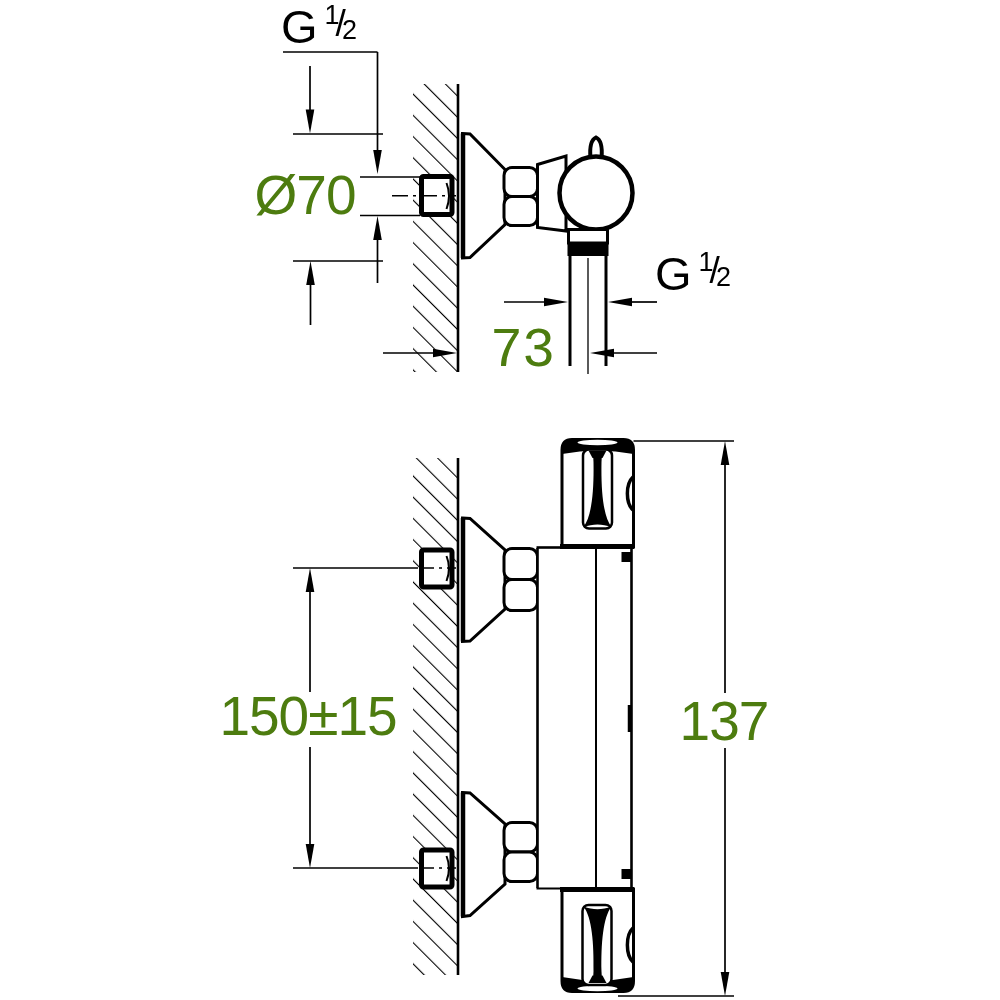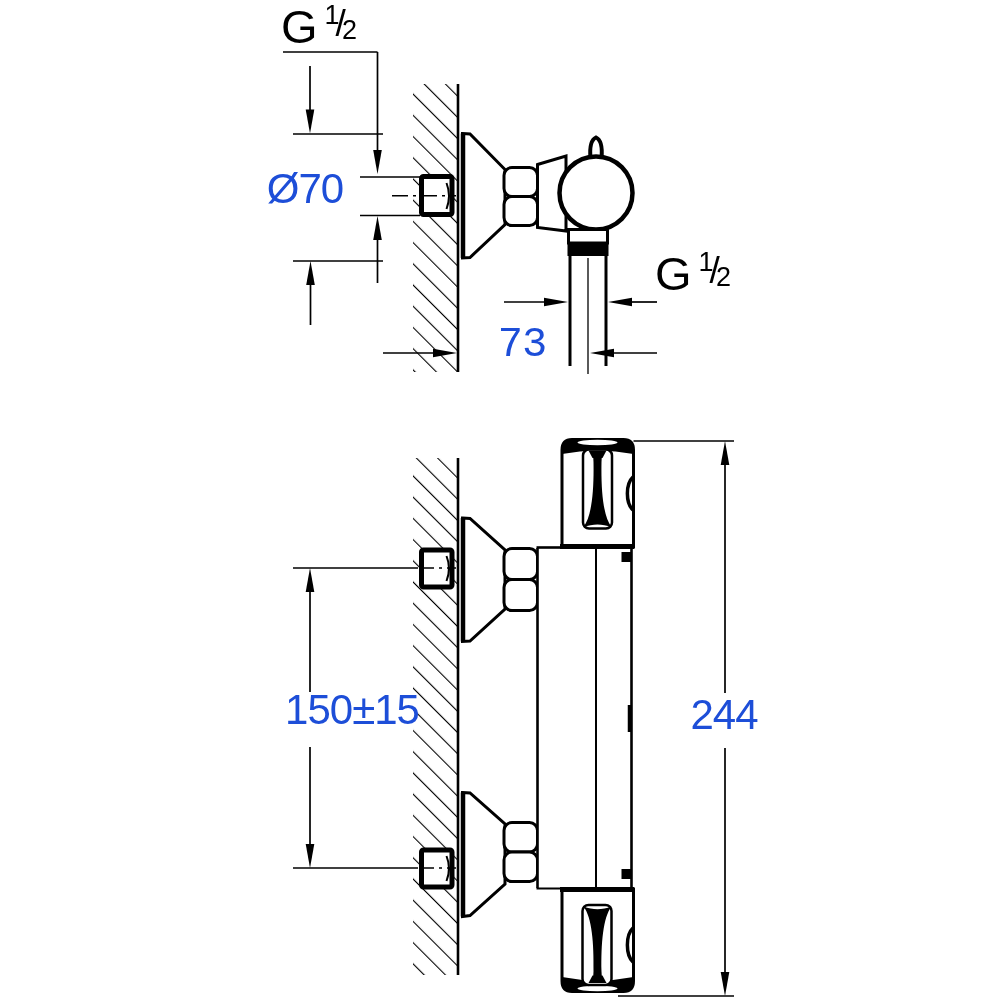--- a/index.html
+++ b/index.html
@@ -2,22 +2,22 @@
 <html><head>
 <meta charset="utf-8">
 <style>
   html,body{margin:0;padding:0;background:#fff;}
   #canvas{
     position:relative;width:1000px;height:1000px;background:#ffffff;
     font-family:"Liberation Sans", sans-serif;color:#000;overflow:hidden;
   }
   #linework{position:absolute;left:0;top:0;width:1000px;height:1000px;}
   .dim-text{
-    position:absolute;font-size:42px;line-height:1;white-space:nowrap;
-    transform:translateX(-50%);letter-spacing:-1px;color:#1d4ed8;
+    position:absolute;font-size:55px;line-height:1;white-space:nowrap;
+    transform:translateX(-50%);letter-spacing:-1px;color:#4d7c0f;
   }
   .dim-ghalf{
     position:absolute;display:flex;align-items:flex-start;line-height:1;color:#000;
   }
   .gh-main{font-size:47px;line-height:1;}
   .gh-frac{display:flex;align-items:flex-start;margin-left:7px;}
   .gh-num{font-size:27px;line-height:1;position:relative;top:-1px;}
   .gh-slash{font-size:37px;line-height:1;position:relative;top:2px;margin:0 -4px;}
   .gh-den{font-size:27px;line-height:1;position:relative;top:14px;}
 </style>
@@ -200,17 +200,17 @@
     <span class="gh-num">1</span>
     <span class="gh-slash">/</span>
     <span class="gh-den">2</span>
   </span>
 </div>
 
 <div class="dim-text" style="left:305px;top:168px;">Ø70</div>
 
 <div class="dim-text" style="left:522px;top:324px;font-family:Liberation Mono, monospace;">73</div>
 
-<div class="dim-text" style="left:308px;top:689px;margin-left:44px;">150±15</div>
-
-<div class="dim-text" style="left:724px;top:694px;">244</div>
+<div class="dim-text" style="left:308px;top:689px;">150±15</div>
+
+<div class="dim-text" style="left:724px;top:694px;">137</div>
 
 </div>
 
 </body></html>

